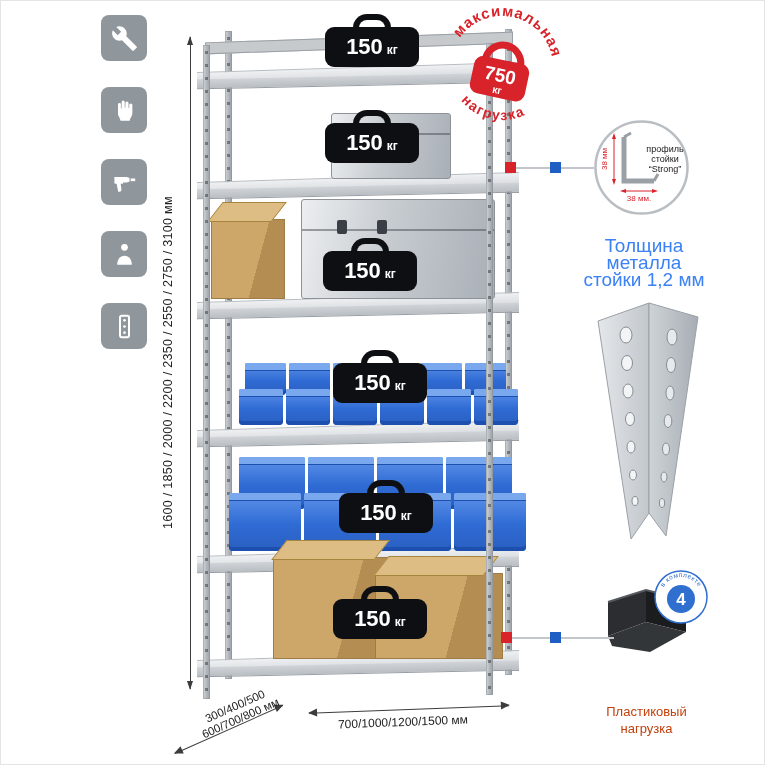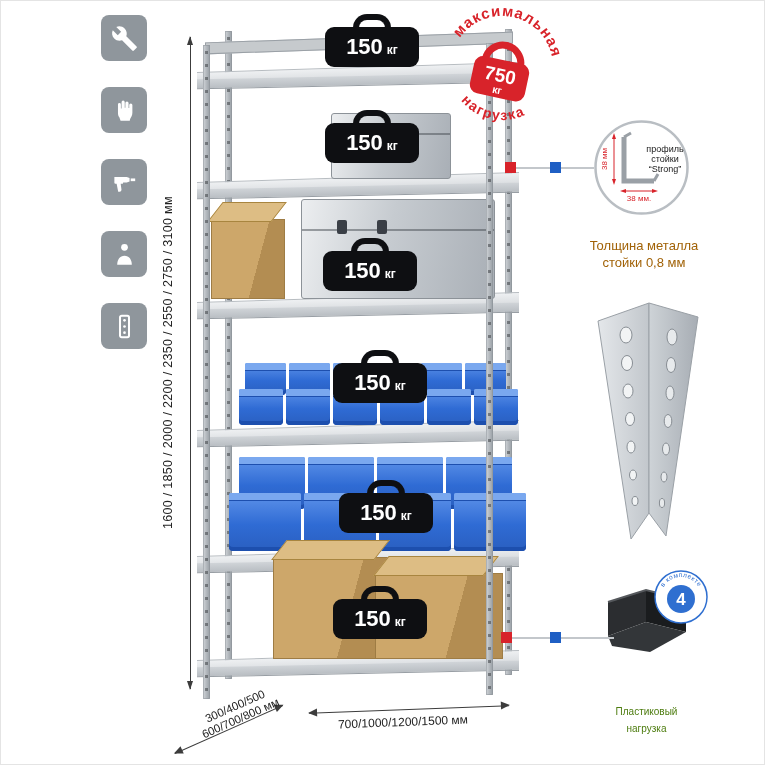--- a/index.html
+++ b/index.html
@@ -69,27 +69,27 @@
 
   
   .conn{position:absolute;height:2px;background:#c3c7cb;z-index:3;}
   .sq{position:absolute;width:11px;height:11px;z-index:4;}
   .sq.red{background:#d8232a;}
   .sq.blue{background:#1f5fc4;}
 
   
   .profile-circle{position:absolute;left:592px;top:118px;width:97px;height:97px;}
   .profile-caption{position:absolute;left:575px;top:236px;width:136px;text-align:center;
-       font-size:13px;color:#a16207;line-height:17px;}
+       font-size:19px;color:#3b82f6;line-height:17px;}
   .post-figure{position:absolute;left:585px;top:300px;width:125px;height:240px;}
   .foot-figure{position:absolute;left:597px;top:583px;width:100px;height:82px;}
   .foot-badge{position:absolute;left:652px;top:568px;width:56px;height:56px;z-index:6;}
   .foot-badge text{font-family:"Liberation Sans",sans-serif;}
   .foot-caption{position:absolute;left:578px;top:702px;width:135px;text-align:center;
-       font-size:10px;color:#4d7c0f;line-height:17px;}
+       font-size:13px;color:#c2410c;line-height:17px;}
 
   
   .dim-w-line{position:absolute;left:308px;top:708px;width:200px;height:1px;background:#3c3c3c;
        transform:rotate(-2.2deg);}
   .dim-w-line::before{content:"";position:absolute;left:-1px;top:-4px;border-top:4px solid transparent;
        border-bottom:4px solid transparent;border-right:9px solid #3c3c3c;}
   .dim-w-line::after{content:"";position:absolute;right:-1px;top:-4px;border-top:4px solid transparent;
        border-bottom:4px solid transparent;border-left:9px solid #3c3c3c;}
   .dim-w-label{position:absolute;left:337px;top:714px;transform:rotate(-2.2deg);font-size:12px;color:#222;}
   .dim-d-line{position:absolute;left:174px;top:752px;width:118px;height:1px;background:#3c3c3c;
@@ -275,21 +275,21 @@
       <polygon points="27,72 33,70 33,74" fill="#d8232a"></polygon>
       <polygon points="65,72 59,70 59,74" fill="#d8232a"></polygon>
       <text x="46" y="82" text-anchor="middle" font-size="8" fill="#d8232a">38 мм.</text>
       <text x="72" y="33" text-anchor="middle" font-size="9" fill="#1a1a1a">профиль</text>
       <text x="72" y="43" text-anchor="middle" font-size="9" fill="#1a1a1a">стойки</text>
       <text x="72" y="53" text-anchor="middle" font-size="9" fill="#1a1a1a">“Strong”</text>
     </svg>
   </div>
   <div class="profile-caption">
     <div>Толщина металла</div>
-    <div>стойки 0,8 мм</div>
+    <div>стойки 1,2 мм</div>
   </div>
 
   <div class="post-figure">
     <svg viewBox="0 0 125 240">
       <defs>
         <linearGradient id="gm1" x1="0" y1="0" x2="1" y2="0">
             <stop offset="0" stop-color="#e4e7ea"></stop>
             <stop offset="1" stop-color="#c2c7cc"></stop>
           </linearGradient>
         <linearGradient id="gm2" x1="0" y1="0" x2="1" y2="0">

